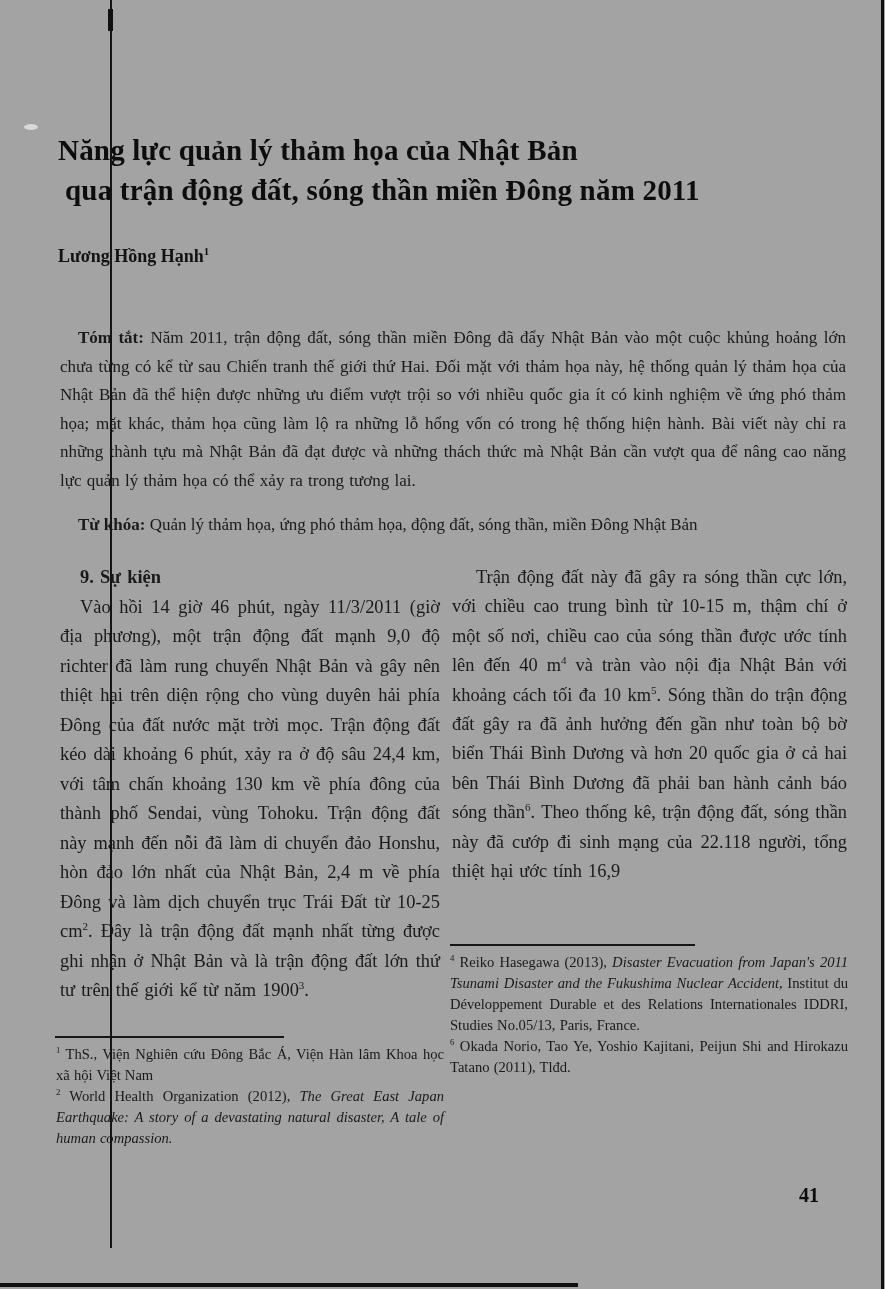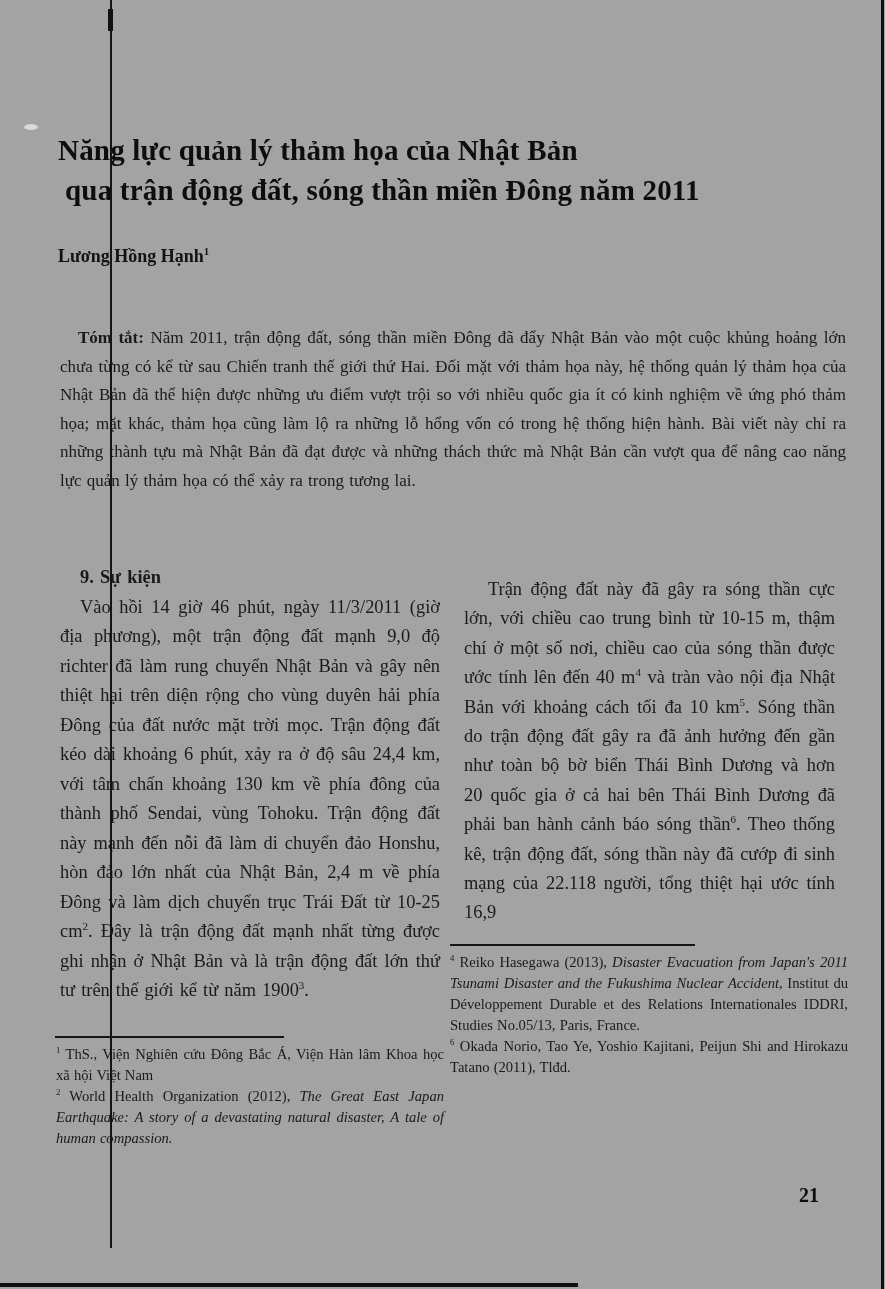--- a/index.html
+++ b/index.html
@@ -76,21 +76,21 @@
   .col-left .heading {
     font-weight: 700; text-indent: 20px; text-align: left;
   }
   .col-left p { margin: 0; text-indent: 20px; }
 
   .col-right {
     position: absolute; left: 452px; top: 563px; width: 395px;
     font-size: 18.4px; line-height: 29.4px;
     text-align: justify; word-spacing: 1.5px;
   }
-  .col-right p { margin: 12px; text-indent: 24px; }
+  .col-right p { margin: 0; text-indent: 24px; }
 
   sup { font-size: 0.6em; line-height: 0; }
 
   .fn-sep-left {
     position: absolute; left: 55px; top: 1036px;
     width: 229px; height: 2px; background: #161616;
   }
   .fn-left {
     position: absolute; left: 56px; top: 1044px; width: 388px;
     font-size: 14.6px; line-height: 21px;
@@ -125,20 +125,21 @@
 
   <div class="title">
     <div class="line1">Năng lực quản lý thảm họa của Nhật Bản</div>
     <div class="line2">qua trận động đất, sóng thần miền Đông năm 2011</div>
   </div>
 
   <div class="author"><span>Lương Hồng Hạnh</span><sup>1</sup></div>
 
   <div class="abstract"><span style="font-weight: 700;">Tóm tắt: </span><span>Năm 2011, trận động đất, sóng thần miền Đông đã đẩy Nhật Bản vào một cuộc khủng hoảng lớn chưa từng có kể từ sau Chiến tranh thế giới thứ Hai. Đối mặt với thảm họa này, hệ thống quản lý thảm họa của Nhật Bản đã thể hiện được những ưu điểm vượt trội so với nhiều quốc gia ít có kinh nghiệm về ứng phó thảm họa; mặt khác, thảm họa cũng làm lộ ra những lỗ hổng vốn có trong hệ thống hiện hành. Bài viết này chỉ ra những thành tựu mà Nhật Bản đã đạt được và những thách thức mà Nhật Bản cần vượt qua để nâng cao năng lực quản lý thảm họa có thể xảy ra trong tương lai.</span></div>
 
+  <div class="keywords"><span style="font-weight: 700;">Từ khóa: </span><span>Quản lý thảm họa, ứng phó thảm họa, động đất, sóng thần, miền Đông Nhật Bản</span></div>
 
   <div class="col-left">
     <div class="heading">9. Sự kiện</div>
     <p><span>Vào hồi 14 giờ 46 phút, ngày 11/3/2011 (giờ địa phương), một trận động đất mạnh 9,0 độ richter đã làm rung chuyển Nhật Bản và gây nên thiệt hại trên diện rộng cho vùng duyên hải phía Đông của đất nước mặt trời mọc. Trận động đất kéo dài khoảng 6 phút, xảy ra ở độ sâu 24,4 km, với tâm chấn khoảng 130 km về phía đông của thành phố Sendai, vùng Tohoku. Trận động đất này mạnh đến nỗi đã làm di chuyển đảo Honshu, hòn đảo lớn nhất của Nhật Bản, 2,4 m về phía Đông và làm dịch chuyển trục Trái Đất từ 10-25 cm</span><sup>2</sup><span>. Đây là trận động đất mạnh nhất từng được ghi nhận ở Nhật Bản và là trận động đất lớn thứ tư trên thế giới kể từ năm 1900</span><sup>3</sup><span>.</span></p>
   </div>
 
   <div class="col-right">
     <p><span>Trận động đất này đã gây ra sóng thần cực lớn, với chiều cao trung bình từ 10-15 m, thậm chí ở một số nơi, chiều cao của sóng thần được ước tính lên đến 40 m</span><sup>4</sup><span> và tràn vào nội địa Nhật Bản với khoảng cách tối đa 10 km</span><sup>5</sup><span>. Sóng thần do trận động đất gây ra đã ảnh hưởng đến gần như toàn bộ bờ biển Thái Bình Dương và hơn 20 quốc gia ở cả hai bên Thái Bình Dương đã phải ban hành cảnh báo sóng thần</span><sup>6</sup><span>. Theo thống kê, trận động đất, sóng thần này đã cướp đi sinh mạng của 22.118 người, tổng thiệt hại ước tính 16,9</span></p>
   </div>
 
@@ -147,15 +148,15 @@
     <p class="footnote"><sup>1</sup><span> ThS., Viện Nghiên cứu Đông Bắc Á, Viện Hàn lâm Khoa học xã hội Việt Nam</span></p>
     <p class="footnote"><sup>2</sup><span> World Health Organization (2012), </span><span style="font-style: italic;">The Great East Japan Earthquake: A story of a devastating natural disaster, A tale of human compassion.</span></p>
   </div>
 
   <div class="fn-sep-right"></div>
   <div class="fn-right">
     <p class="footnote"><sup>4</sup><span> Reiko Hasegawa (2013), </span><span style="font-style: italic;">Disaster Evacuation from Japan's 2011 Tsunami Disaster and the Fukushima Nuclear Accident</span><span>, Institut du Développement Durable et des Relations Internationales IDDRI, Studies No.05/13, Paris, France.</span></p>
     <p class="footnote"><sup>6</sup><span> Okada Norio, Tao Ye, Yoshio Kajitani, Peijun Shi and Hirokazu Tatano (2011), Tlđd.</span></p>
   </div>
 
-  <div class="page-number">21</div>
+  <div class="page-number">41</div>
 
 </div>
 
 </body></html>

